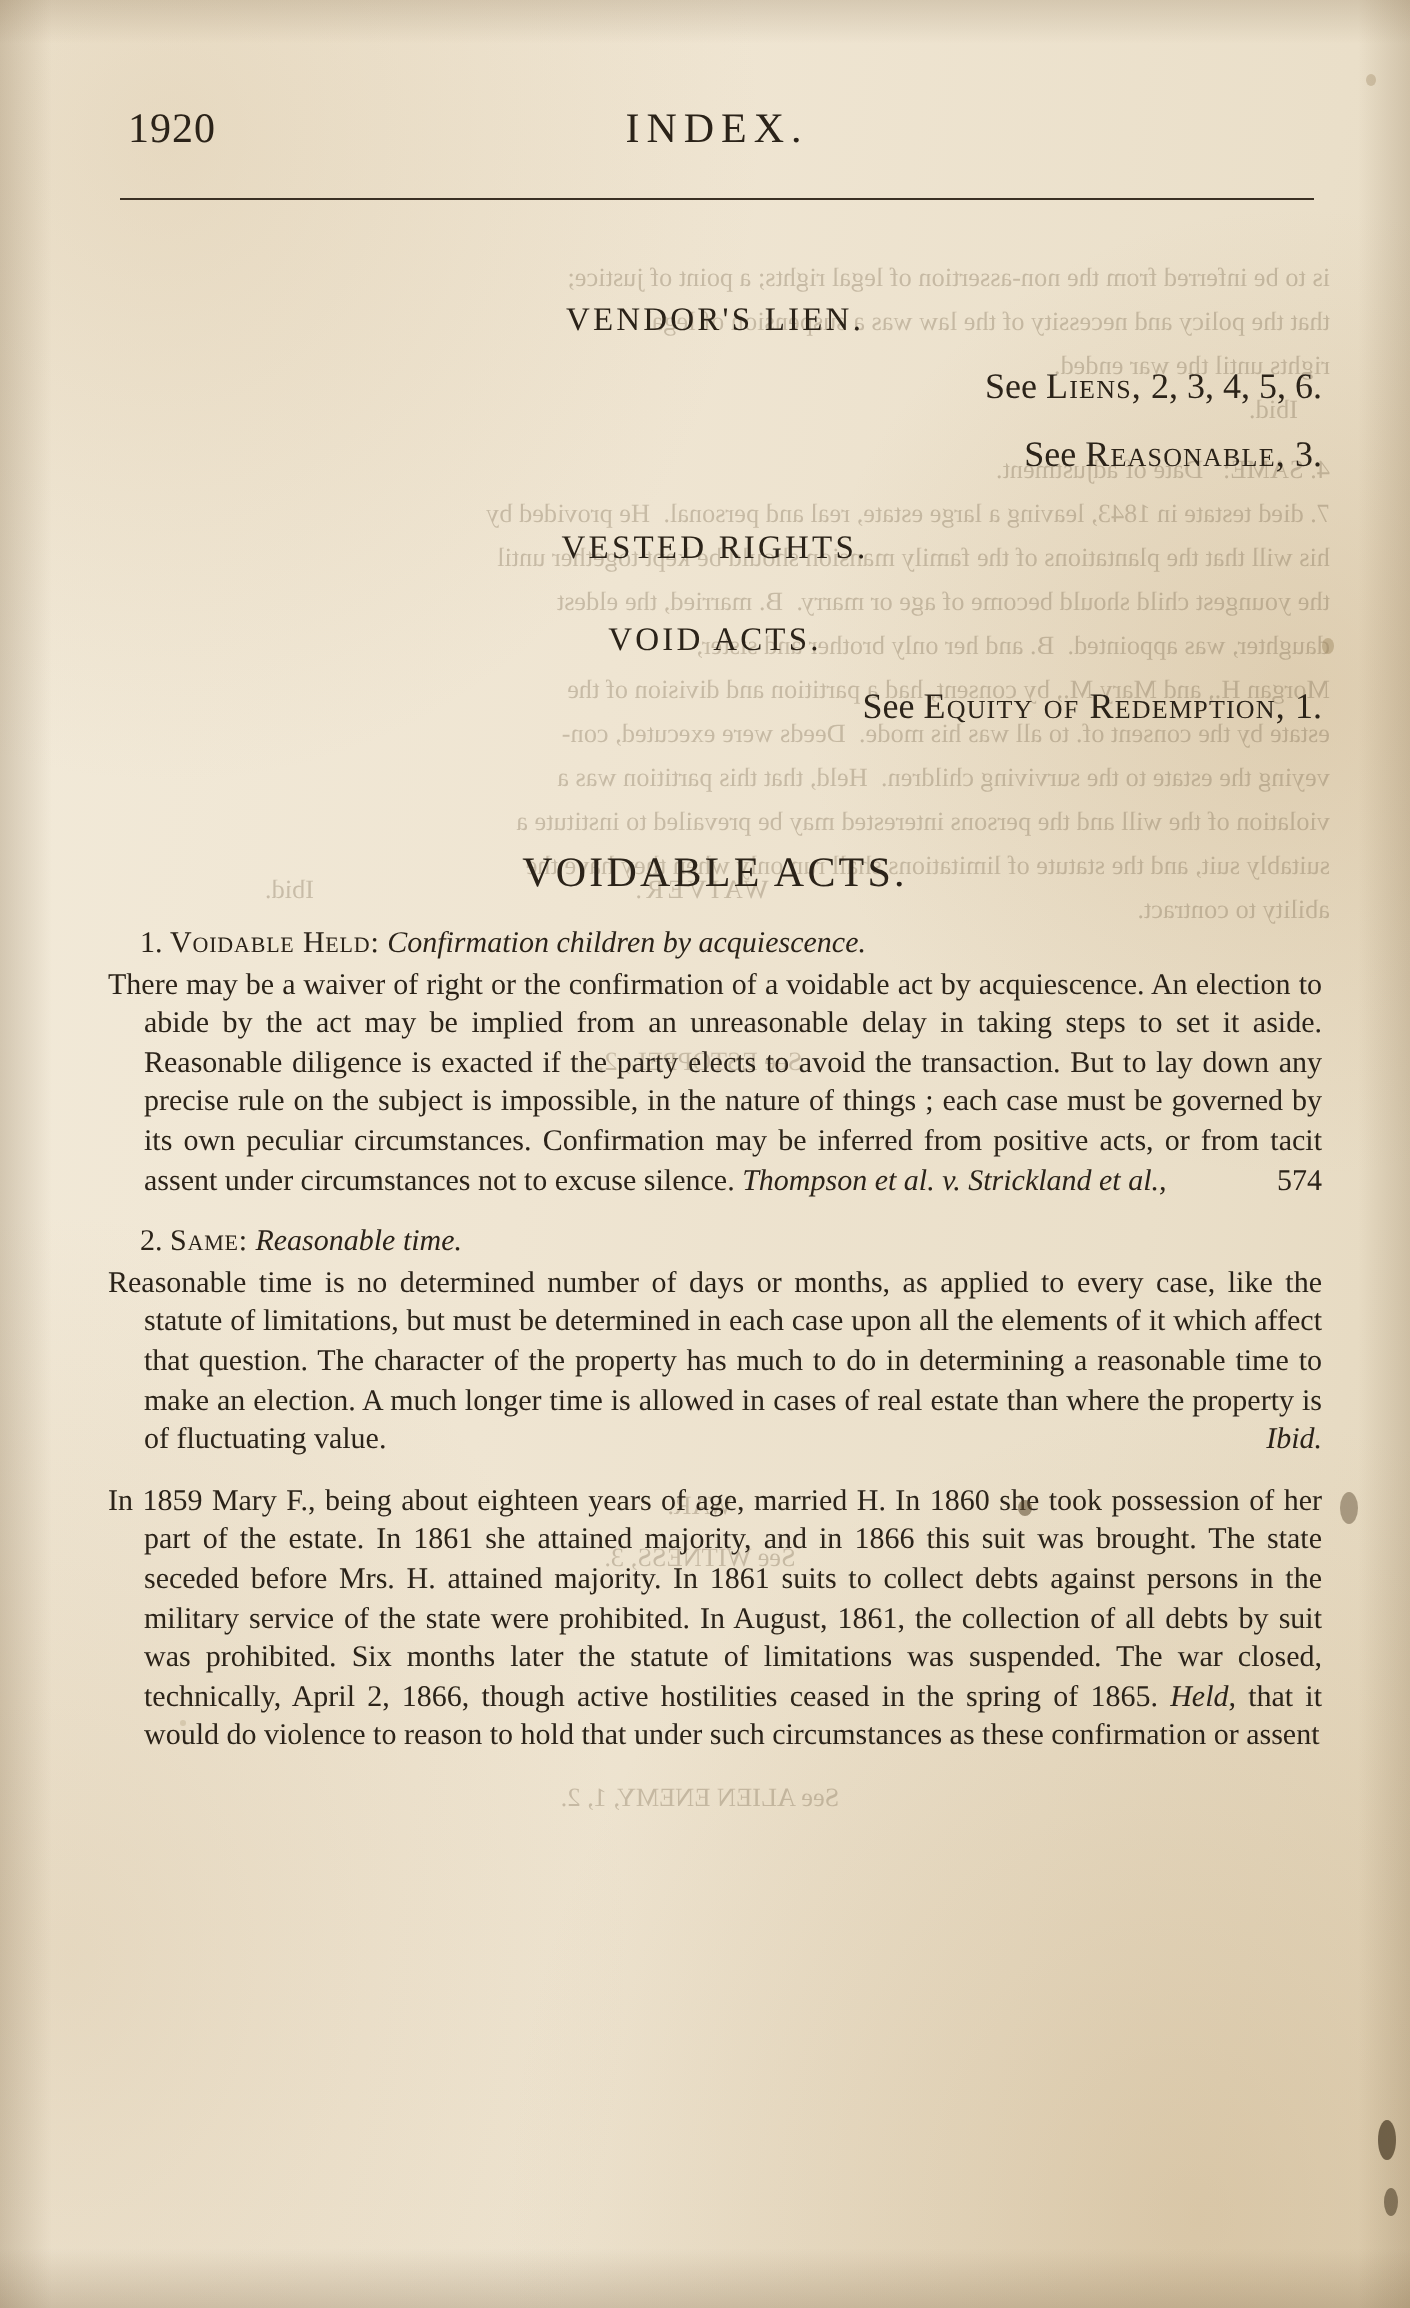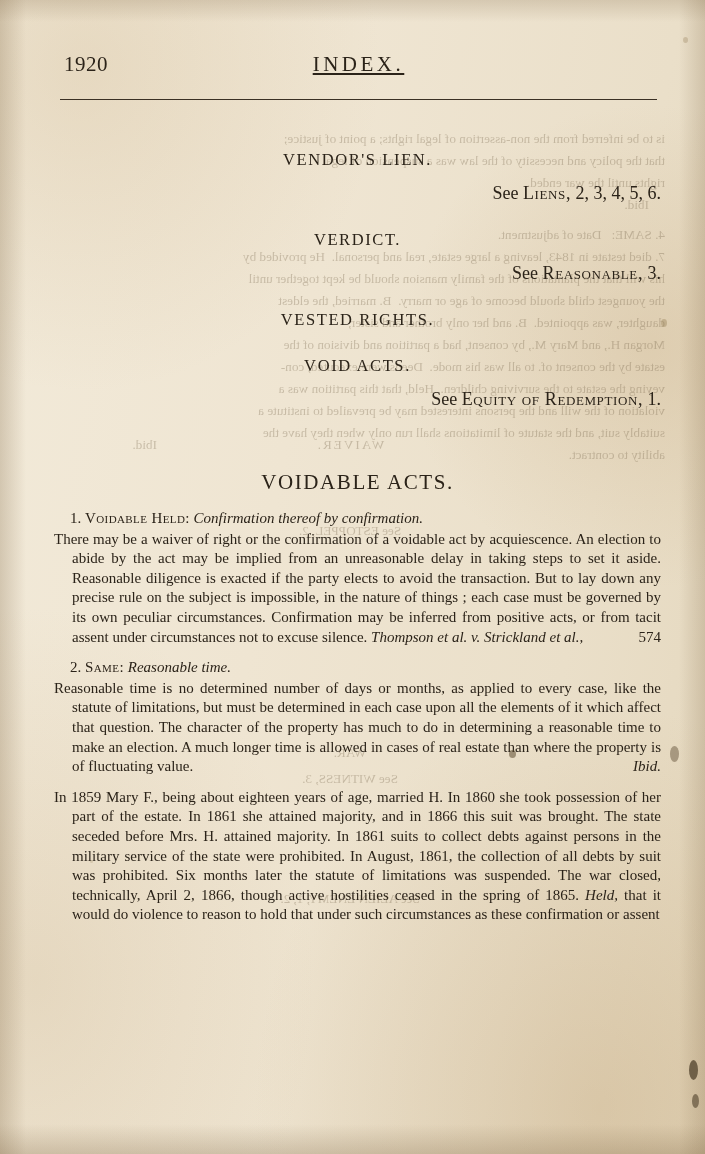--- a/index.html
+++ b/index.html
@@ -78,21 +78,20 @@
     left: 6px;
     top: 0;
     font-size: 21px;
     letter-spacing: 0.5px;
   }
   .running-head {
     text-align: center;
     font-size: 21px;
     letter-spacing: 3.5px;
     font-variant: small-caps;
-    text-decoration: underline;
   }
   .rule {
     position: absolute;
     top: 99px;
     left: 60px;
     right: 48px;
     height: 0;
     border-top: 1.6px solid #3a3024;
   }
 
@@ -218,34 +217,33 @@
     <div class="folio">1920</div>
     <div class="running-head">INDEX.</div>
   </div>
   <div class="rule"></div>
 
   <div class="content">
 
     <div class="entry-head first">VENDOR'S LIEN.</div>
     <div class="see-line"><span>See </span><span class="sc">Liens,</span><span> 2, 3, 4, 5, 6.</span></div>
 
-    <div class="entry-head">VERDICT.</div>
     <div class="see-line"><span>See </span><span class="sc">Reasonable,</span><span> 3.</span></div>
 
     <div class="entry-head">VESTED RIGHTS.</div>
 
     <div class="entry-head">VOID ACTS.</div>
     <div class="see-line"><span>See </span><span class="sc">Equity of Redemption,</span><span> 1.</span></div>
 
     <div class="section-head">VOIDABLE ACTS.</div>
 
     <div class="para">
       <span class="lead"><span class="num">1.</span>
         <span class="sc">Voidable Held:</span>
-        <span class="ital">Confirmation thereof by confirmation.</span></span>
+        <span class="ital">Confirmation children by acquiescence.</span></span>
       <span class="body-text"><span>There may be a waiver of right or the confirmation of a voidable act by acquiescence.  An election to abide by the act may be implied from an unreasonable delay in taking steps to set it aside.  Reasonable diligence is exacted if the party elects to avoid the transaction.  But to lay down any precise rule on the subject is impossible, in the nature of things ; each case must be governed by its own peculiar circumstances.  Confirmation may be inferred from positive acts, or from tacit assent under circumstances not to excuse silence.  </span><span class="cite">Thompson et al. v. Strickland et al.,</span><span class="pageref">574</span></span>
     </div>
 
     <div class="para">
       <span class="lead"><span class="num">2.</span>
         <span class="sc">Same:</span>
         <span class="ital">Reasonable time.</span></span>
       <span class="body-text"><span>Reasonable time is no determined number of days or months, as applied to every case, like the statute of limitations, but must be determined in each case upon all the elements of it which affect that question.  The character of the property has much to do in determining a reasonable time to make an election.  A much longer time is allowed in cases of real estate than where the property is of fluctuating value.</span></span>
       <span class="ibid">Ibid.</span>
     </div>

